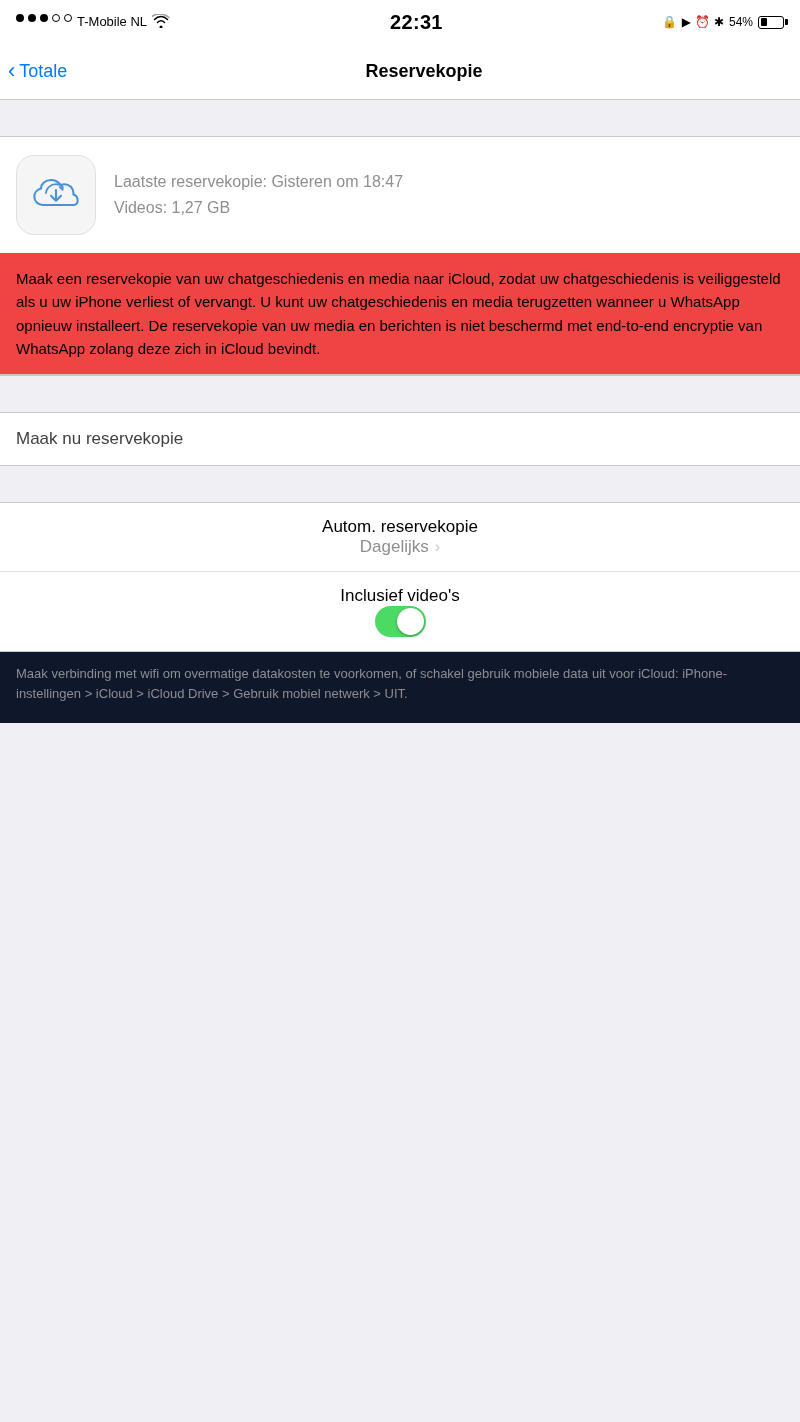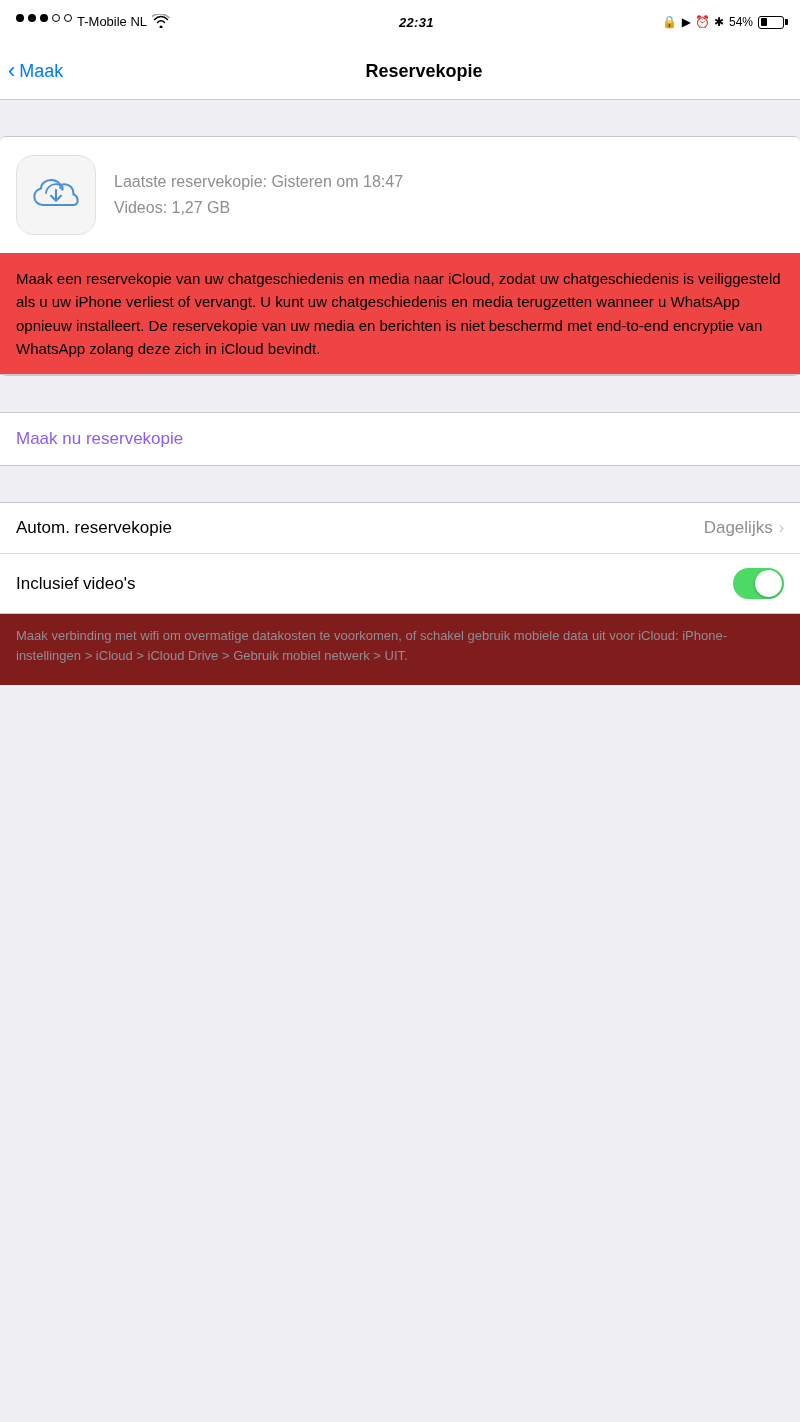--- a/index.html
+++ b/index.html
@@ -39,24 +39,23 @@
       background: #000;
     }
     .dot.empty {
       background: transparent;
       border: 1.5px solid #000;
     }
     .wifi-icon {
       font-size: 14px;
     }
     .status-center {
-      font-size: 13px;
+      font-size: 20px;
       font-weight: 600;
       letter-spacing: 0.3px;
-      font-style: italic;
     }
     .status-right {
       display: flex;
       align-items: center;
       gap: 5px;
       font-size: 12px;
     }
     .battery-container {
       display: flex; align-items: center; gap: 2px;
     }
@@ -119,21 +118,20 @@
     .section-gap {
       height: 36px;
       background: #efeff4;
     }
 
     
     .card-section {
       background: #fff;
       border-top: 1px solid #c8c7cc;
       border-bottom: 1px solid #c8c7cc;
-      border-radius: 6px;
     }
 
     
     .backup-info {
       display: flex;
       align-items: center;
       padding: 18px 16px;
       gap: 18px;
     }
     .cloud-icon-box {
@@ -175,40 +173,41 @@
     }
 
     
     .backup-now-section {
       background: #fff;
       border-top: 1px solid #c8c7cc;
       border-bottom: 1px solid #c8c7cc;
       padding: 16px 16px;
     }
     .backup-now-btn {
-      color: #8b5cf6;
+      color: #404040;
       font-size: 17px;
       background: none;
       border: none;
       cursor: pointer;
       padding: 0;
     }
 
     
     .settings-section {
       background: #fff;
       border-top: 1px solid #c8c7cc;
       border-bottom: 1px solid #c8c7cc;
     }
     .settings-row {
       display: flex;
       align-items: center;
       justify-content: space-between;
       padding: 14px 16px;
       min-height: 50px;
+      flex-direction: column;
     }
     .settings-row + .settings-row {
       border-top: 1px solid #e0e0e0;
     }
     .row-label {
       font-size: 17px;
       color: #000;
     }
     .row-value {
       display: flex;
@@ -239,21 +238,21 @@
       border-radius: 50%;
       position: absolute;
       top: 2px;
       right: 2px;
       box-shadow: 0 1px 3px rgba(0,0,0,0.3);
     }
 
     
     .footer-note {
       padding: 12px 16px 20px;
-      background: #7f1d1d;
+      background: #0f172a;
     }
     .footer-note p {
       font-size: 13px;
       color: #8e8e93;
       line-height: 1.5;
     }
 
     .status-icons {
       display: flex; align-items: center; gap: 4px;
     }
@@ -296,21 +295,21 @@
       <div class="battery">
         <div class="battery-fill"></div>
       </div>
     </div>
   </div>
 </div>
 
 <div class="nav-bar">
   <div class="nav-back">
     <span class="nav-back-chevron">‹</span>
-    <span>Maak</span>
+    <span>Totale</span>
   </div>
   <span class="nav-title">Reservekopie</span>
 </div>
 
 <div class="section-gap"></div>
 
 <div class="card-section">
   <div class="backup-info">
     <div class="cloud-icon-box">
       <svg class="cloud-svg" viewBox="0 0 60 48" fill="none" xmlns="http://www.w3.org/2000/svg">

